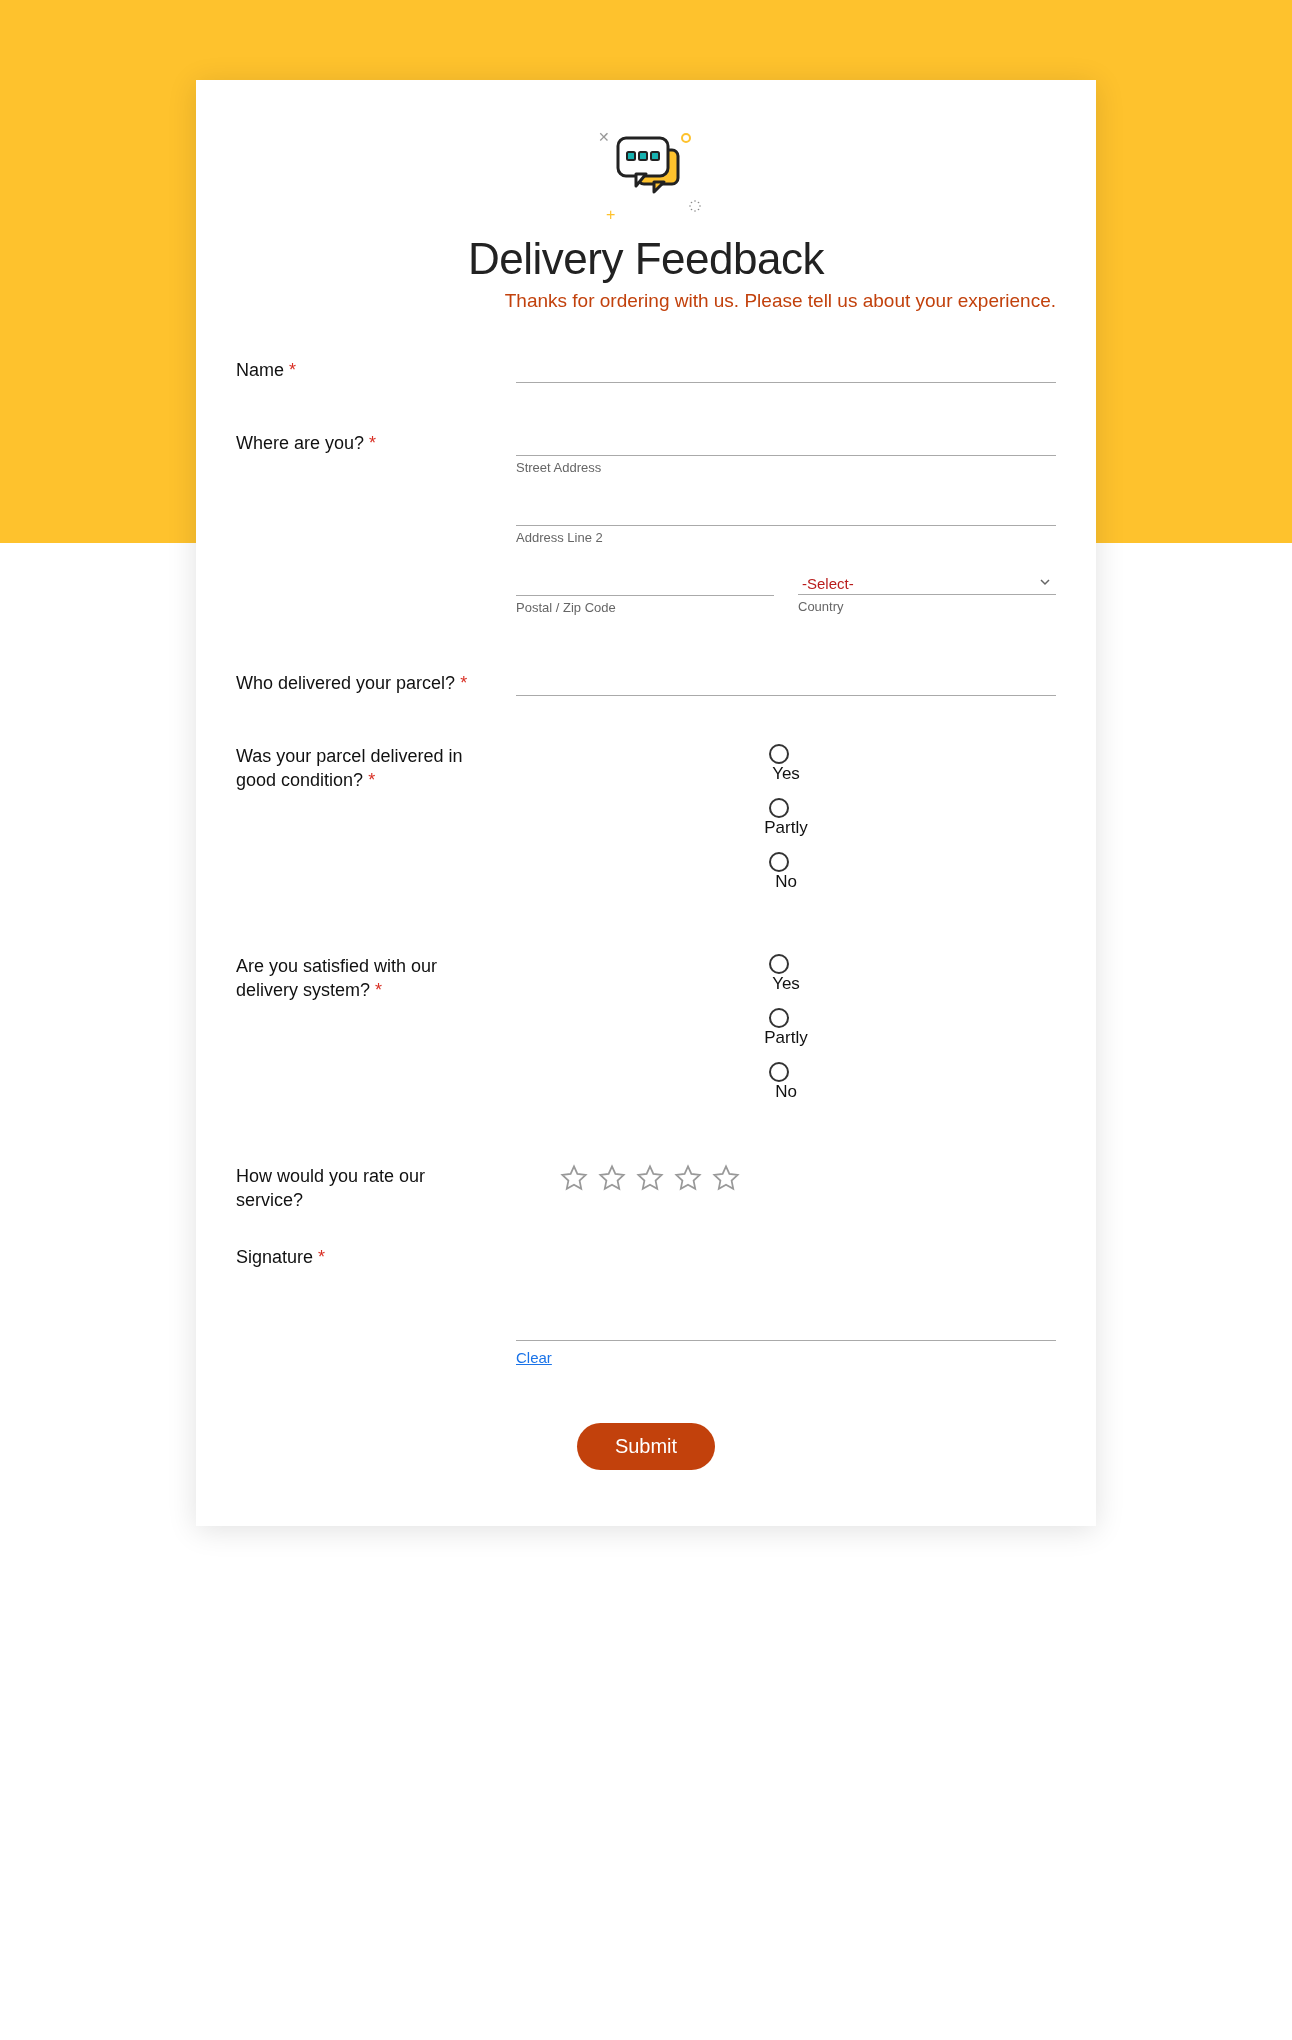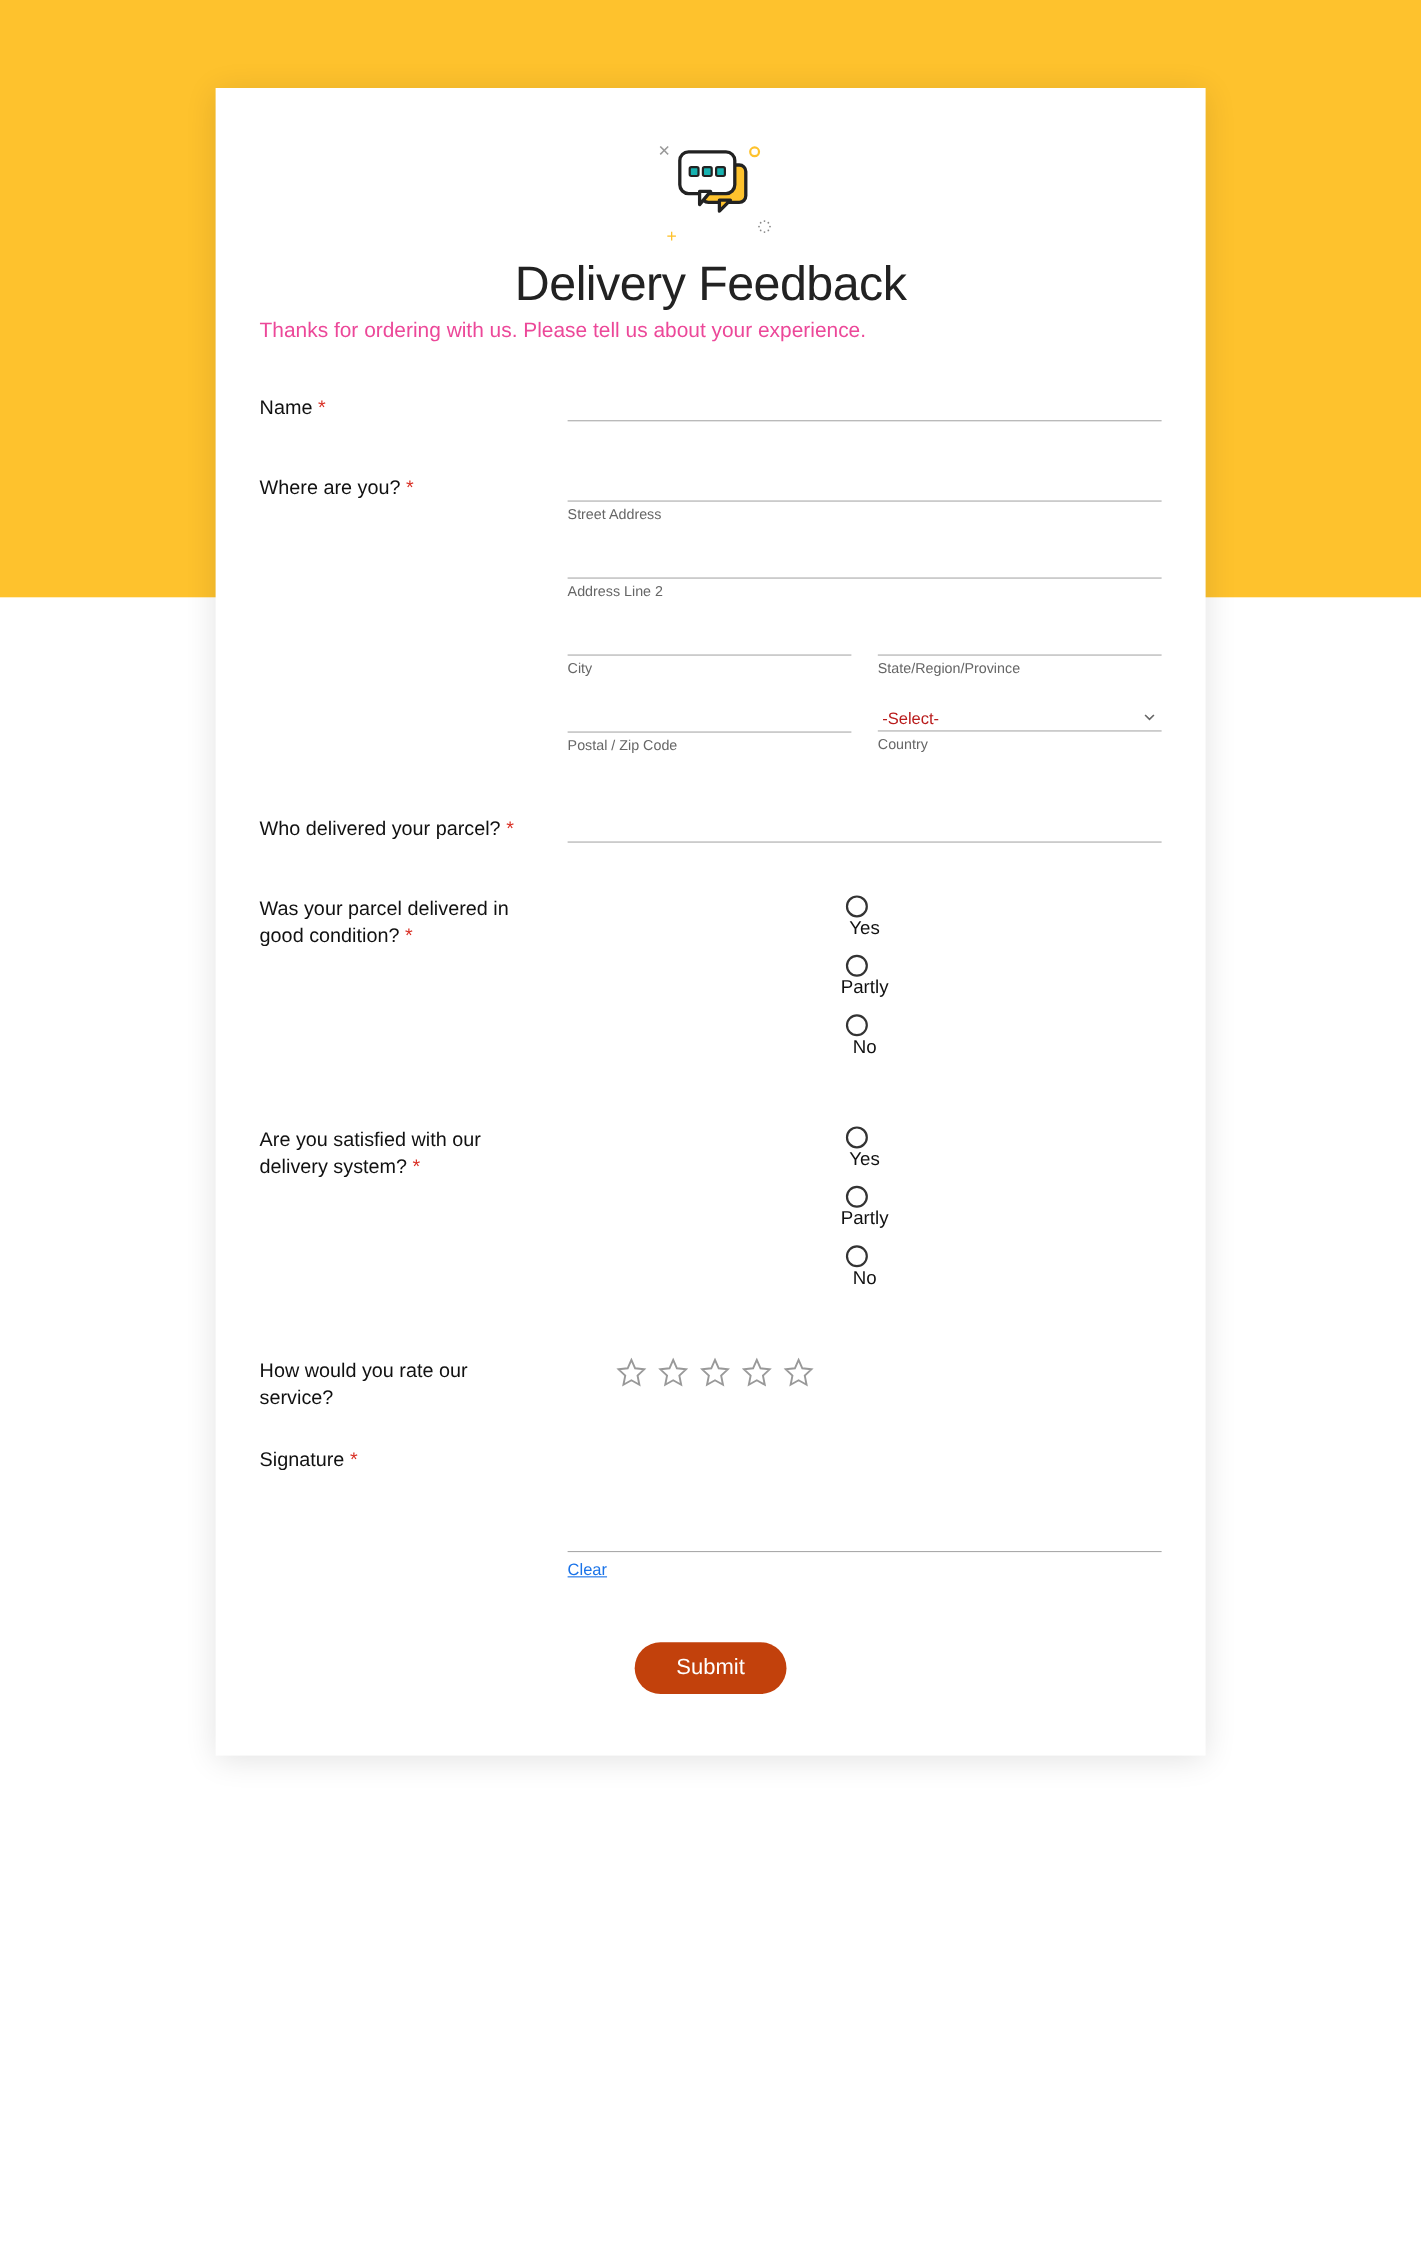--- a/index.html
+++ b/index.html
@@ -31,23 +31,23 @@
     }
     .title {
       text-align: center;
       font-size: 44px;
       font-weight: 400;
       color: #222;
       letter-spacing: -0.5px;
       margin-bottom: 6px;
     }
     .subtitle {
-      text-align: left;
+      text-align: right;
       font-size: 19px;
-      color: #ec4899;
+      color: #c2410c;
       margin-bottom: 46px;
     }
     .field-row {
       display: flex;
       align-items: flex-start;
       margin-bottom: 48px;
     }
     .field-label-col {
       width: 280px;
       padding-right: 24px;
@@ -202,30 +202,20 @@
     </div>
     <div class="field-body">
       <div class="addr-block">
         <input class="text-input" value="" style="">
         <span class="sublabel">Street Address</span>
       </div>
       <div class="addr-block">
         <input class="text-input" value="" style="">
         <span class="sublabel">Address Line 2</span>
       </div>
-      <div class="addr-block two-col">
-        <div>
-          <input class="text-input" value="" style="">
-          <span class="sublabel">City</span>
-        </div>
-        <div>
-          <input class="text-input" value="" style="">
-          <span class="sublabel">State/Region/Province</span>
-        </div>
-      </div>
       <div class="two-col">
         <div>
           <input class="text-input" value="" style="">
           <span class="sublabel">Postal / Zip Code</span>
         </div>
         <div>
           <div class="select-wrap">
             <input class="select-input" readonly="" value="-Select-" style="">
             <svg class="chevron" width="14" height="14" viewBox="0 0 14 14">
                 <path d="M3 5 L7 9 L11 5" fill="none" stroke="#666" stroke-width="1.5"></path>

